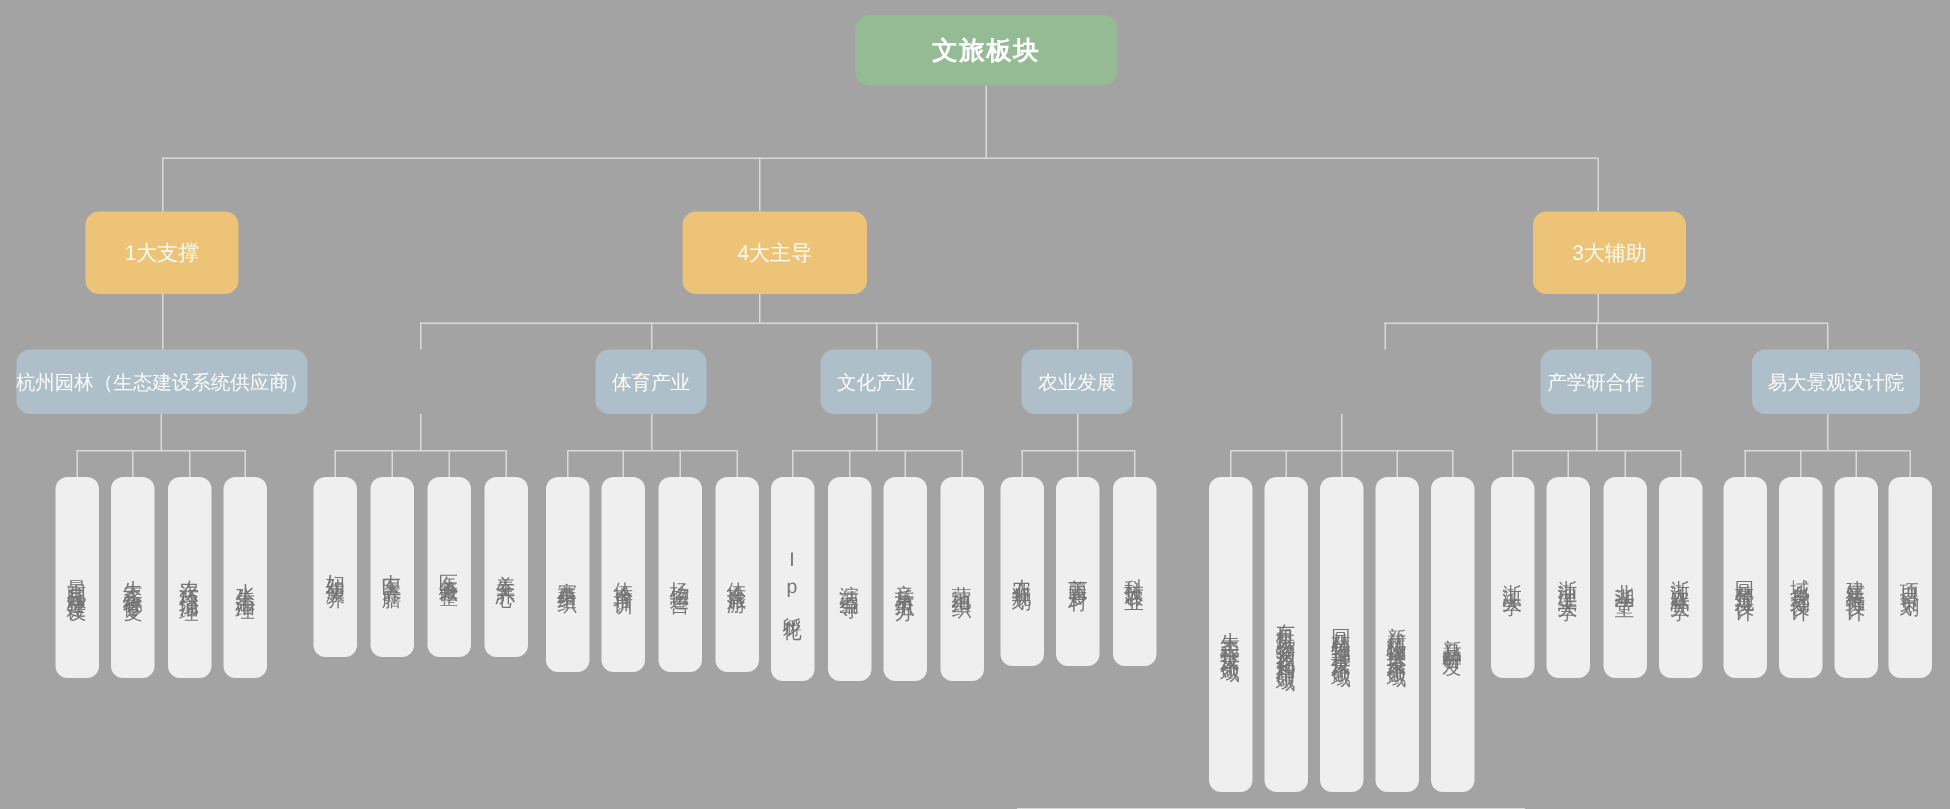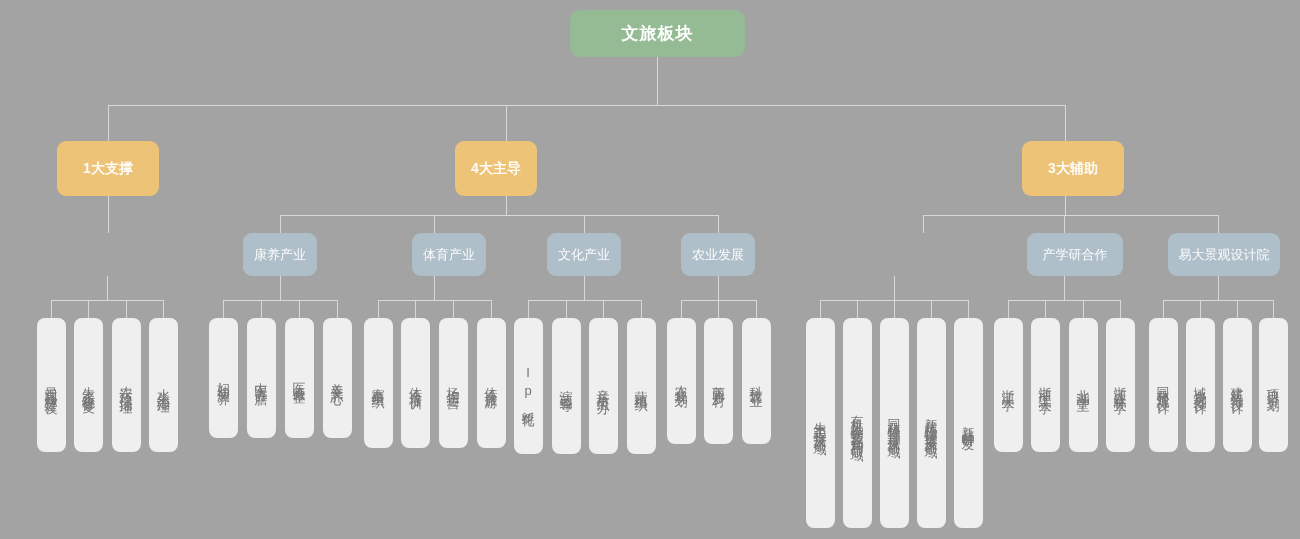--- a/index.html
+++ b/index.html
@@ -9,21 +9,21 @@
     --leaf-color:#EFEFEF;
     --line-color:#D9D9D9;
   }
   html,body{margin:0;padding:0;background:#ffffff;}
   body{font-family:"Liberation Sans", sans-serif;}
   #canvas{position:relative;width:1300px;height:539px;background:#a3a3a3;overflow:hidden;}
   .vl{position:absolute;width:1px;background:var(--line-color);}
   .hl{position:absolute;height:1px;background:var(--line-color);}
   .box{position:absolute;display:flex;align-items:center;justify-content:center;box-sizing:border-box;text-align:center;}
   .root{background:var(--root-color);color:#ffffff;font-weight:bold;font-size:17px;border-radius:10px;letter-spacing:1px;}
-  .lv2{background:var(--branch-color);color:rgba(255,255,255,.95);font-size:14px;border-radius:9px;font-weight:bold;}
+  .lv2{background:var(--branch-color);color:rgba(255,255,255,.95);font-size:14px;border-radius:9px;}
   .lv3{background:var(--group-color);color:rgba(255,255,255,.95);font-size:13px;border-radius:9px;white-space:nowrap;overflow:hidden;}
   .leaf{background:var(--leaf-color);color:#757575;font-size:13px;border-radius:8px;width:29px;
         writing-mode:vertical-rl;text-orientation:upright;letter-spacing:3px;line-height:29px;}
 </style>
 </head>
 <body>
 
 <div id="canvas">
 
   <i class="vl" style="left:657px;top:57px;height:48px"></i>
@@ -99,28 +99,28 @@
   <i class="vl" style="left:1218px;top:276px;height:24px"></i>
   <i class="hl" style="left:1163px;top:300px;width:110px"></i>
   <i class="vl" style="left:1163px;top:300px;height:18px"></i>
   <i class="vl" style="left:1200px;top:300px;height:18px"></i>
   <i class="vl" style="left:1237px;top:300px;height:18px"></i>
   <i class="vl" style="left:1273px;top:300px;height:18px"></i>
 
   <div class="box root" style="left:570px;top:10px;width:175px;height:47px">文旅板块</div>
 
   <div class="box lv2" style="left:57px;top:141px;width:102px;height:55px">1大支撑</div>
-  <div class="box lv2" style="left:455px;top:141px;width:82px;height:55px">4大主导</div>
+  <div class="box lv2" style="left:455px;top:141px;width:123px;height:55px">4大主导</div>
   <div class="box lv2" style="left:1022px;top:141px;width:102px;height:55px">3大辅助</div>
 
-  <div class="box lv3" style="left:243px;top:233px;width:74px;height:43px">康养产业</div>
-  <div class="box lv3" style="left:412px;top:233px;width:74px;height:43px">体育产业</div>
+  <div class="box lv3" style="left:11px;top:233px;width:194px;height:43px">杭州园林（生态建设系统供应商）</div>
+  <div class="box lv3" style="left:397px;top:233px;width:74px;height:43px">体育产业</div>
   <div class="box lv3" style="left:681px;top:233px;width:74px;height:43px">农业发展</div>
   <div class="box lv3" style="left:547px;top:233px;width:74px;height:43px">文化产业</div>
-  <div class="box lv3" style="left:1027px;top:233px;width:96px;height:43px">产学研合作</div>
+  <div class="box lv3" style="left:1027px;top:233px;width:74px;height:43px">产学研合作</div>
   <div class="box lv3" style="left:1168px;top:233px;width:112px;height:43px">易大景观设计院</div>
 
   <div class="box leaf" style="left:36.5px;top:318px;height:134px">景观园林建设</div>
   <div class="box leaf" style="left:74px;top:318px;height:134px">生态系统修复</div>
   <div class="box leaf" style="left:111.5px;top:318px;height:134px">农污环境治理</div>
   <div class="box leaf" style="left:149px;top:318px;height:134px">水生态治理</div>
 
   <div class="box leaf" style="left:209px;top:318px;height:120px">妇幼康养</div>
   <div class="box leaf" style="left:246.5px;top:318px;height:120px">中医养膳</div>
   <div class="box leaf" style="left:284.5px;top:318px;height:120px">医美微整</div>

